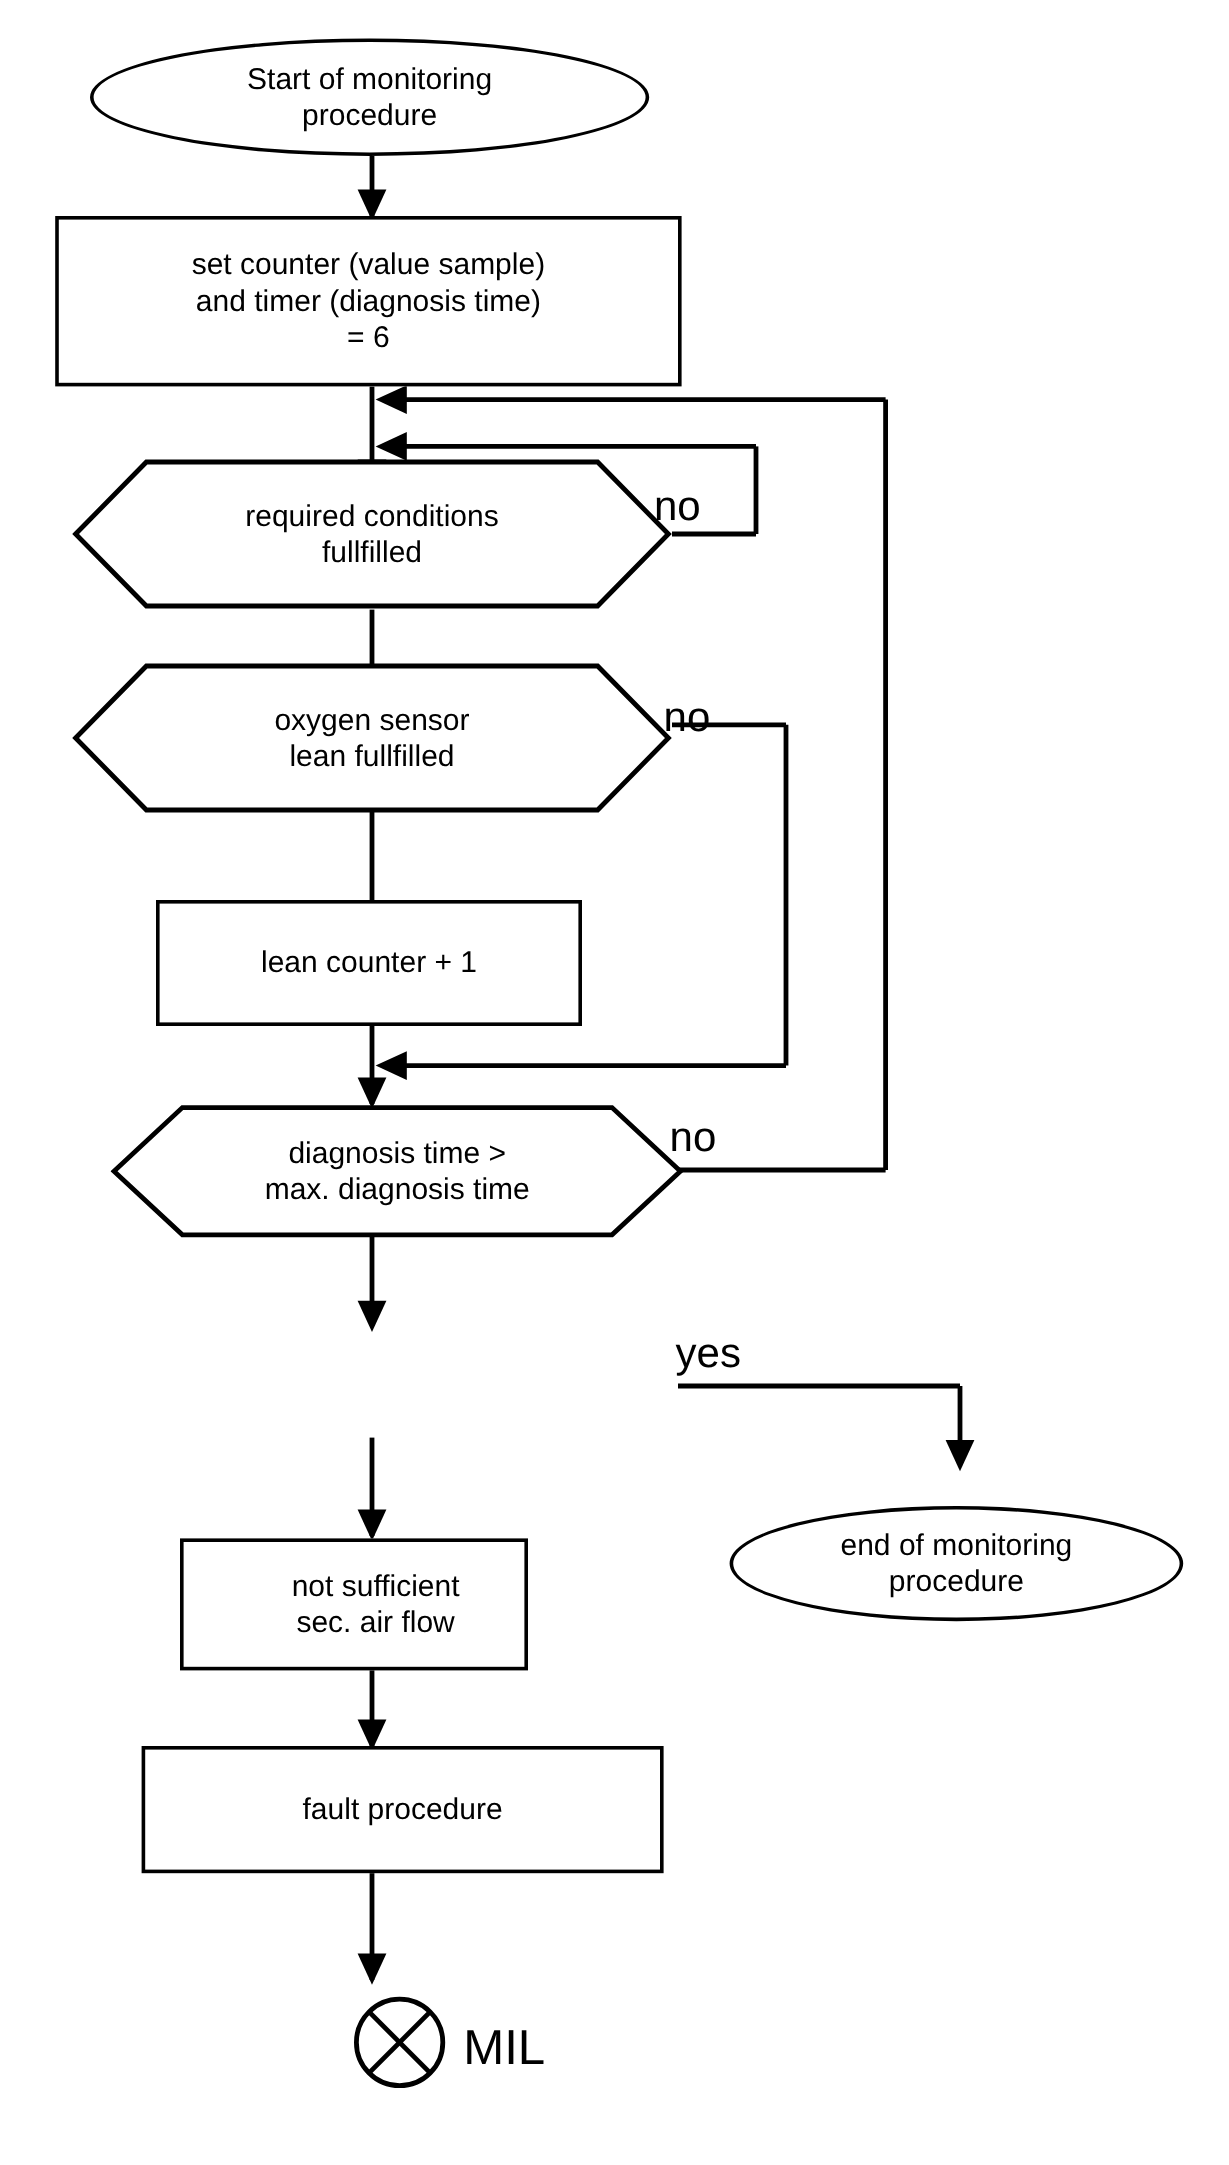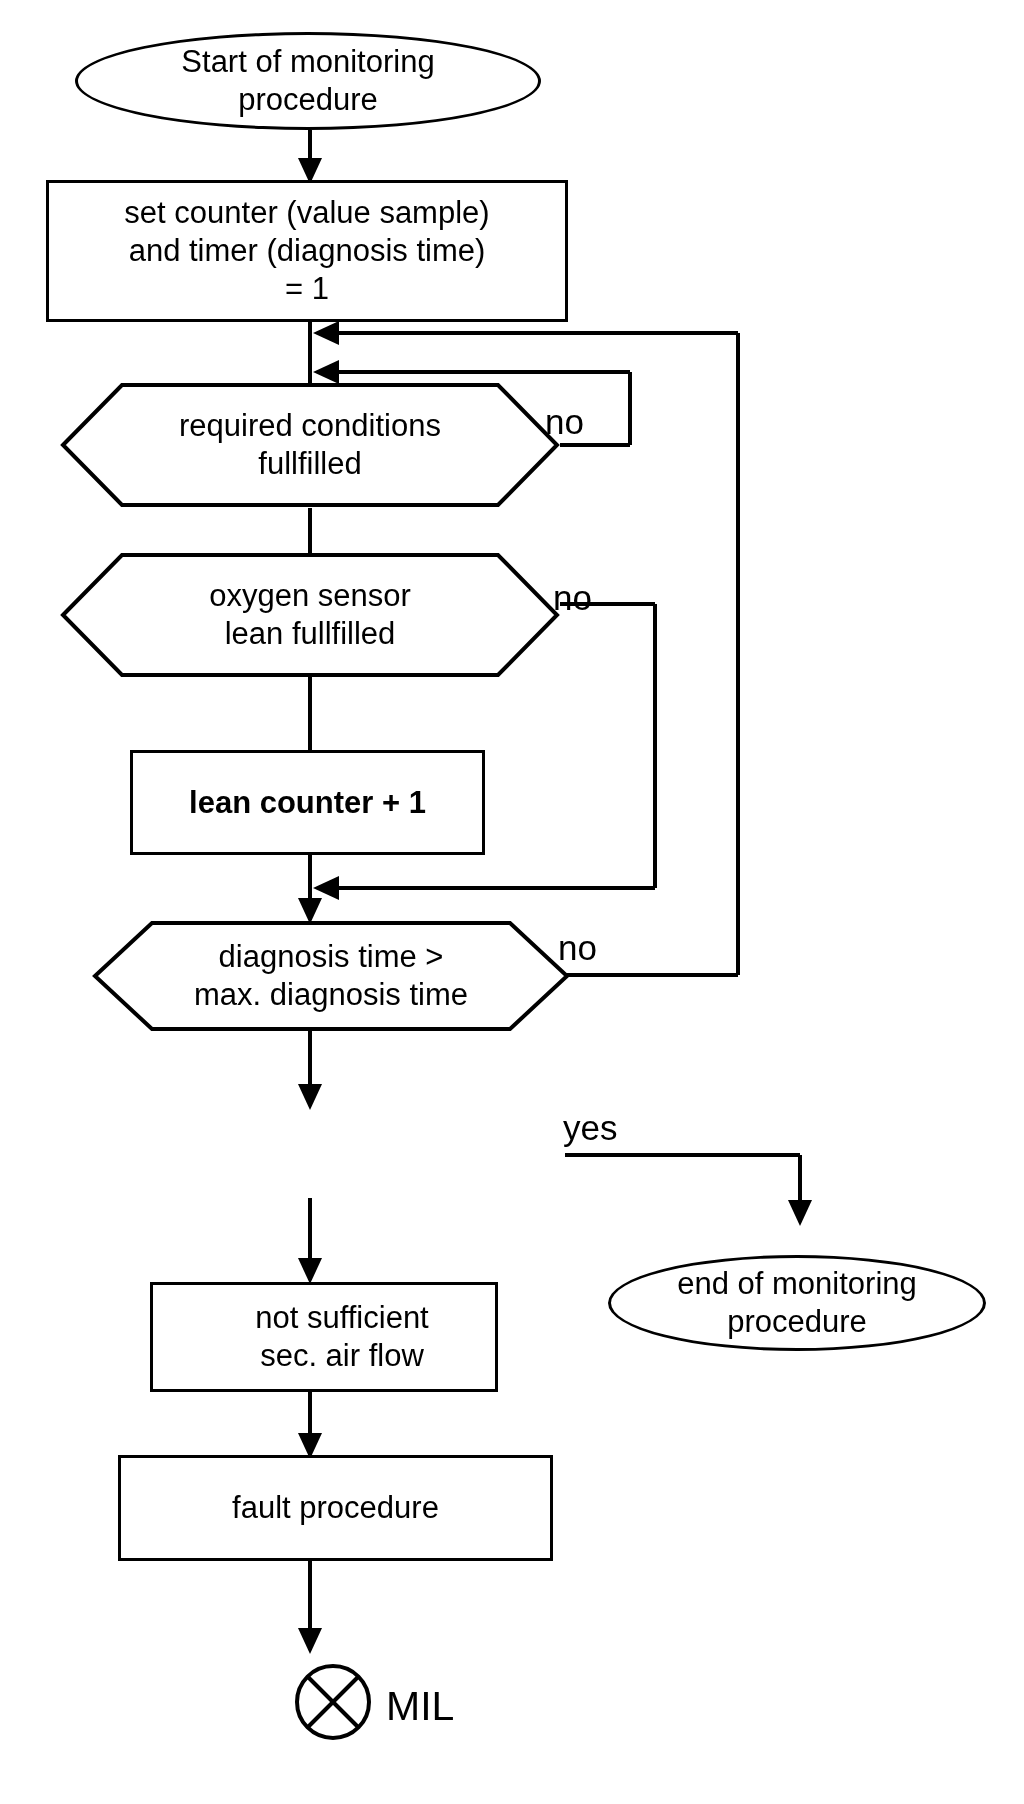--- a/index.html
+++ b/index.html
@@ -67,21 +67,21 @@
     font-size: 41px;
   }
   #wires {
     position: absolute;
     left: 0;
     top: 0;
     width: 1024px;
     height: 1804px;
     pointer-events: none;
   }
-  .txt-31 { font-size: 31px; }
+  .txt-31 { font-size: 25px; }
 </style>
 </head>
 <body>
 
 <div id="stage">
 
   <svg id="wires" viewBox="0 0 1024 1804">
     <g stroke="#000" stroke-width="4" fill="none">
 
       <line x1="310" y1="130" x2="310" y2="180"></line>
@@ -141,50 +141,50 @@
       <line x1="308" y1="1677" x2="358" y2="1727"></line>
       <line x1="358" y1="1677" x2="308" y2="1727"></line>
     </g>
   </svg>
 
   <div class="node terminator txt-31" style="left:75px; top:32px; width:466px; height:98px;">Start of monitoring
 procedure</div>
 
   <div class="node process txt-31" style="left:46px; top:180px; width:522px; height:142px;">set counter (value sample)
 and timer (diagnosis time)
-= 1</div>
+= 6</div>
 
   <div class="decision-wrap" style="left:60px; top:382px; width:500px; height:126px;">
     <svg width="500" height="126" viewBox="0 0 500 126">
       <polygon points="3,63 62,3 438,3 497,63 438,123 62,123" fill="#fff" stroke="#000" stroke-width="4"></polygon>
     </svg>
     <div class="decision-label txt-31">required conditions
 fullfilled</div>
   </div>
 
   <div class="decision-wrap" style="left:60px; top:552px; width:500px; height:126px;">
     <svg width="500" height="126" viewBox="0 0 500 126">
       <polygon points="3,63 62,3 438,3 497,63 438,123 62,123" fill="#fff" stroke="#000" stroke-width="4"></polygon>
     </svg>
     <div class="decision-label txt-31">oxygen sensor
 lean fullfilled</div>
   </div>
 
-  <div class="node process txt-31" style="left:130px; top:750px; width:355px; height:105px;font-weight:bold;">lean counter + 1</div>
+  <div class="node process txt-31" style="left:130px; top:750px; width:355px; height:105px;">lean counter + 1</div>
 
   <div class="decision-wrap" style="left:92px; top:920px; width:478px; height:112px;">
     <svg width="478" height="112" viewBox="0 0 478 112">
       <polygon points="3,56 60,3 418,3 475,56 418,109 60,109" fill="#fff" stroke="#000" stroke-width="4"></polygon>
     </svg>
     <div class="decision-label txt-31">diagnosis time &gt;
 max. diagnosis time</div>
   </div>
 
 
-  <div class="node process txt-31" style="left:150px; top:1282px; width:348px; height:110px;padding-left:36px;">not sufficient
+  <div class="node process txt-31" style="left:150px; top:1282px; width:290px; height:110px;padding-left:36px;">not sufficient
 sec. air flow</div>
 
   <div class="node process txt-31" style="left:118px; top:1455px; width:435px; height:106px;">fault procedure</div>
 
   <div class="node terminator txt-31" style="left:608px; top:1255px; width:378px; height:96px;">end of monitoring
 procedure</div>
 
   <div class="mil-label" style="left:386px; top:1683px;">MIL</div>
 
   <div class="edge-label" style="left:545px; top:402px;">no</div>

